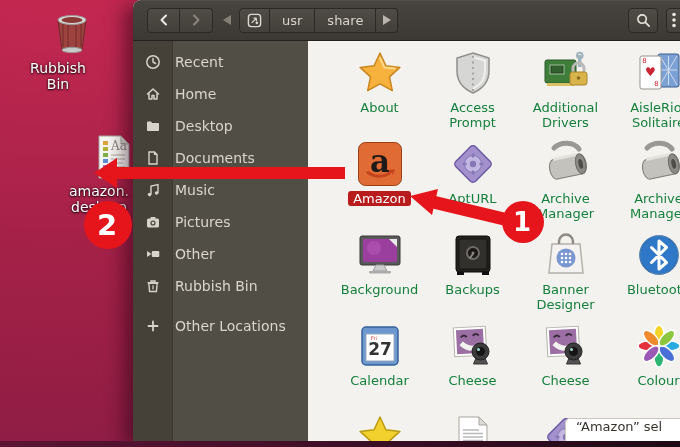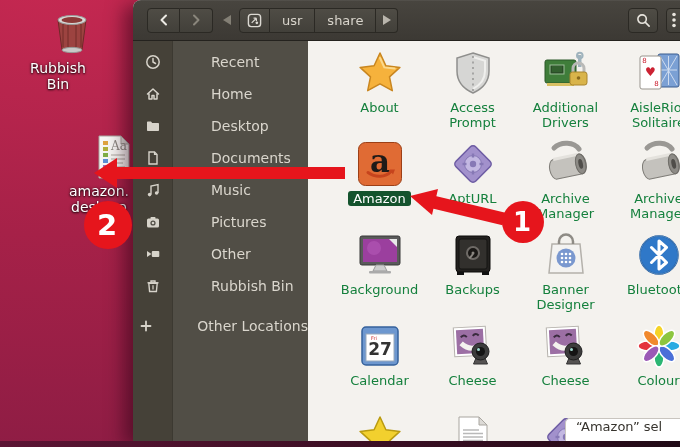--- a/index.html
+++ b/index.html
@@ -61,40 +61,40 @@
   .sidebar {
     position:absolute; left:0; top:41px; bottom:0; width:175px;
     background:#514e46;
   }
   .sidebar .gutter { position:absolute; left:0; top:0; bottom:0; width:40px; background:#454138; border-right:1px solid #3c3931; }
   .side-list { position:relative; padding-top:5px; }
   .side-row { display:flex; align-items:center; height:32px; cursor:default; }
   .side-row.gap { margin-top:8px; }
   .side-icon { width:40px; display:flex; justify-content:center; align-items:center; }
   .side-icon svg { width:16px; height:16px; }
-  .side-label { padding-left:2px; font-size:14px; color:#dad6cd; white-space:nowrap;margin-left:36px; }
+  .side-label { padding-left:2px; font-size:14px; color:#dad6cd; white-space:nowrap; }
 
   
   .content {
     position:absolute; left:175px; top:41px; right:0; bottom:0;
     background:#f4f2ee; overflow:hidden;
   }
   .app-grid {
     display:grid; grid-template-columns:repeat(4,93px); grid-auto-rows:91px;
     padding:8px 0 0 25px;
   }
   .app-tile { width:93px; display:flex; flex-direction:column; align-items:center; cursor:default; }
   .app-icon { width:48px; height:48px; display:flex; align-items:center; justify-content:center; }
   .app-icon svg { width:48px; height:48px; }
   .app-label {
     margin-top:3px; font-size:13px; line-height:15px; color:#15803d;
     text-align:center; max-width:78px; overflow-wrap:anywhere;
   }
   .app-tile.selected .app-label {
-    background:#14532d; color:#fff; border-radius:3px; padding:0 5px; max-width:86px;
+    background:#b91c1c; color:#fff; border-radius:3px; padding:0 5px; max-width:86px;
   }
 
   
   .statusbar {
     position:absolute; right:0; bottom:0; height:23px; width:115px;
     background:#fff; border:1px solid #c9c5bf; border-right:none; border-bottom:none;
     border-radius:5px 0 0 0; display:flex; align-items:flex-start; padding:0 10px;
     font-size:13px; color:#37342e; white-space:nowrap; overflow:hidden; z-index:6;
   }
 

